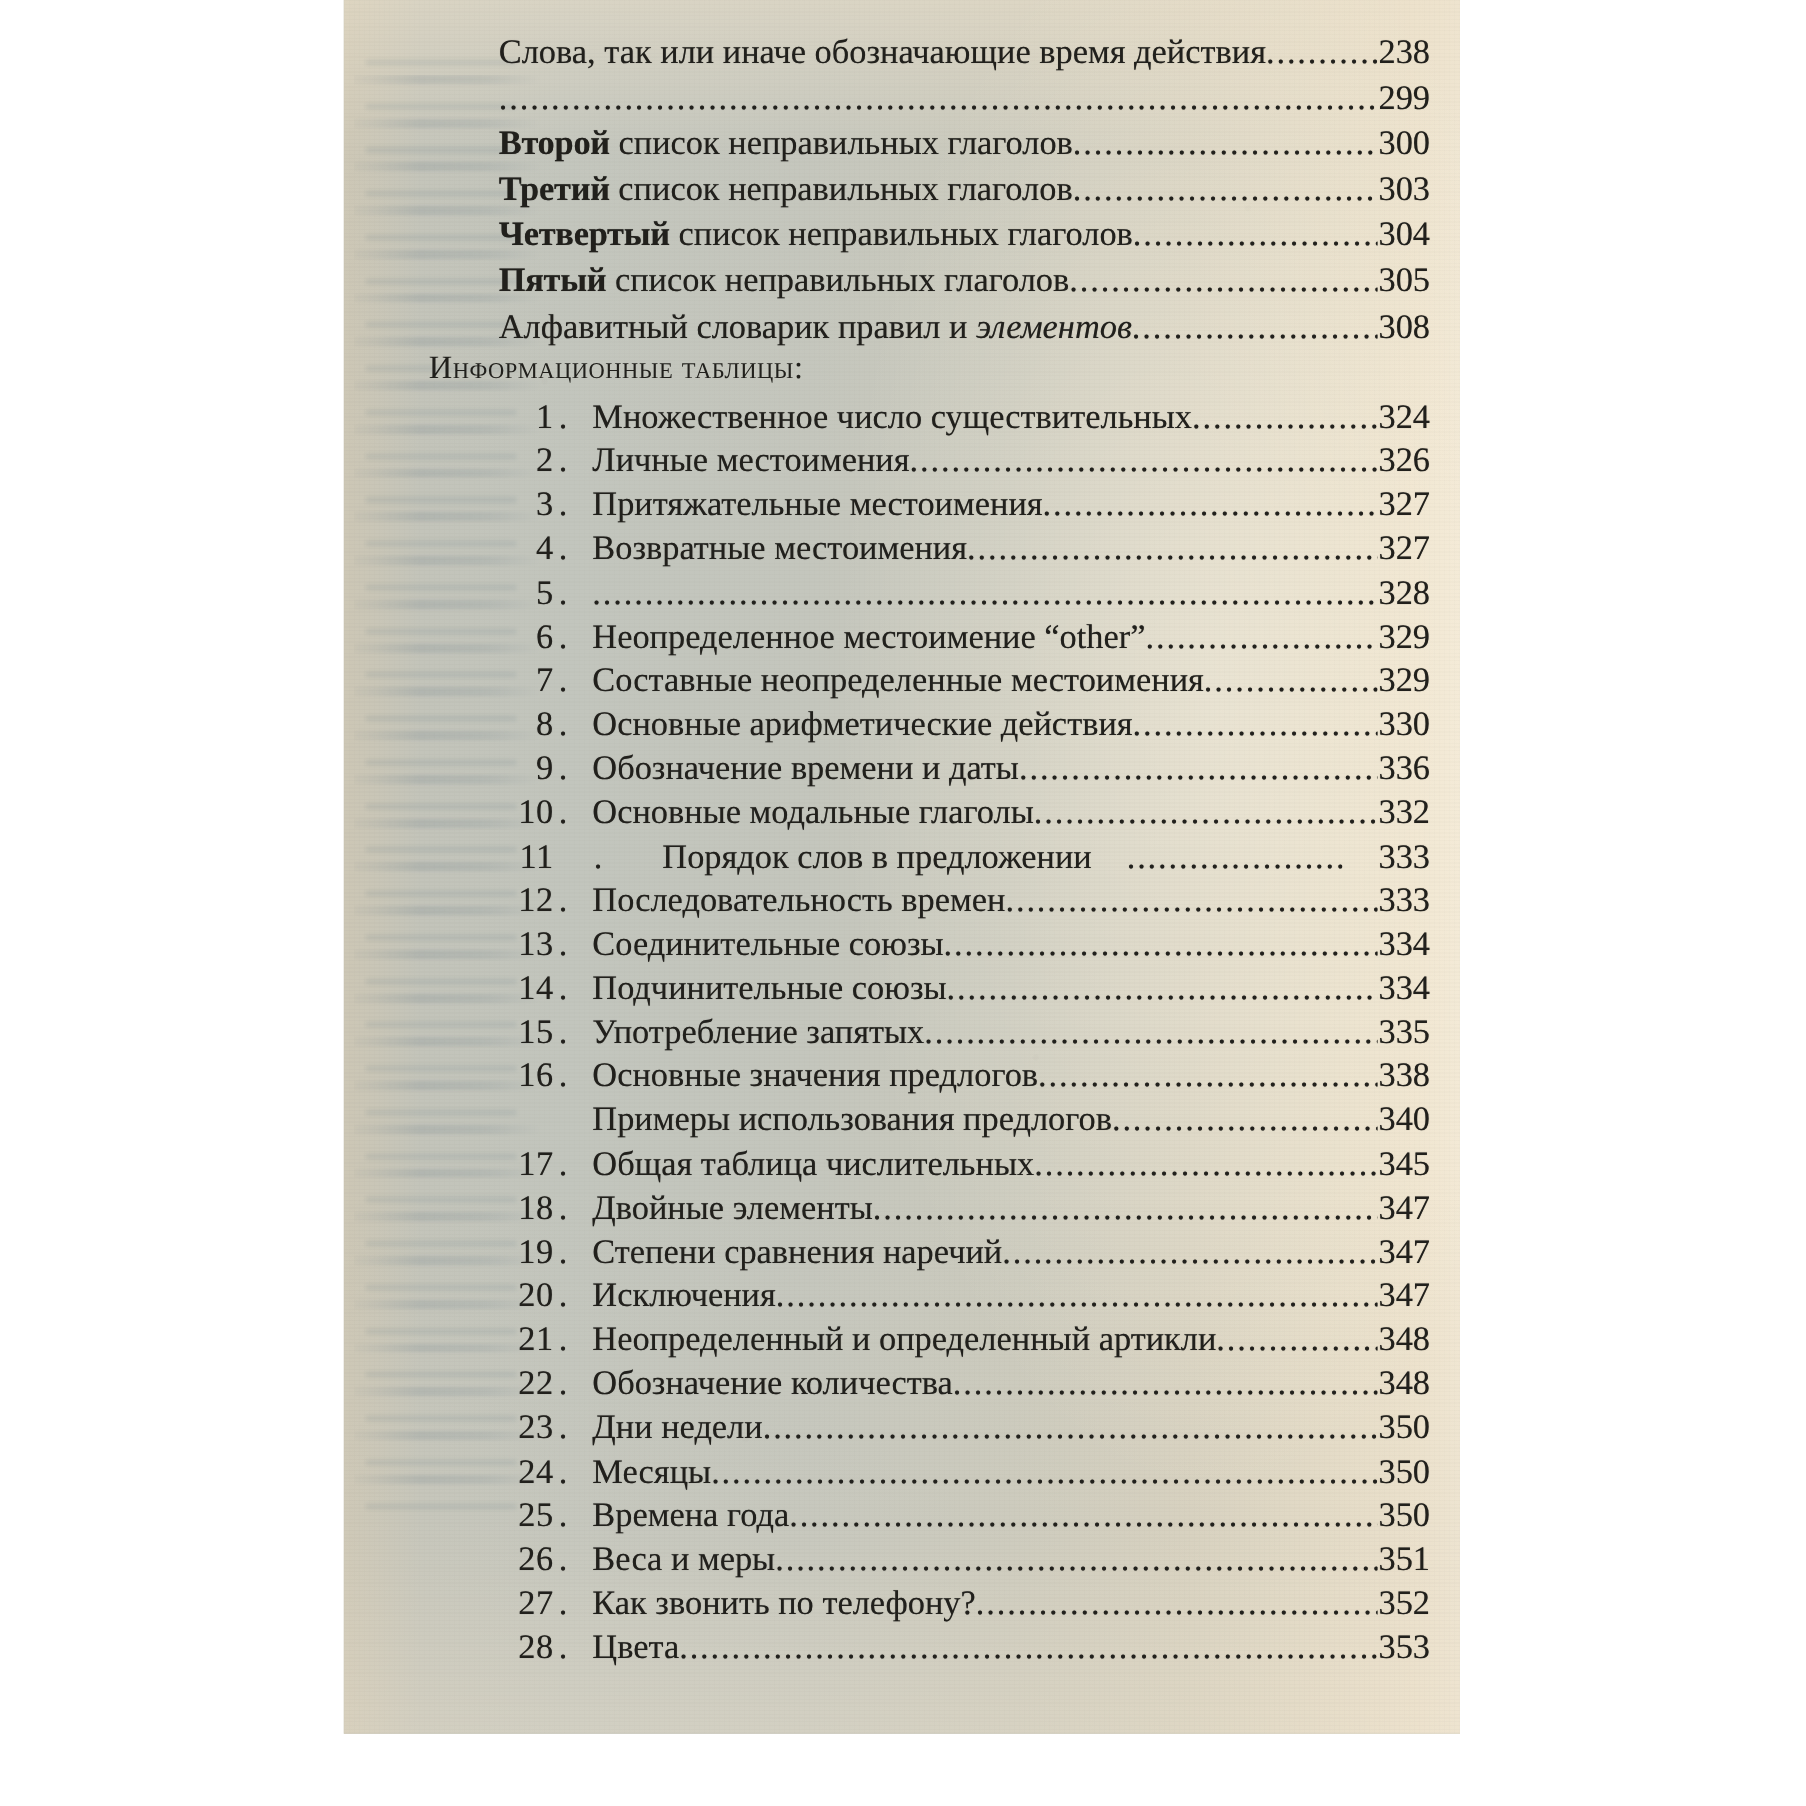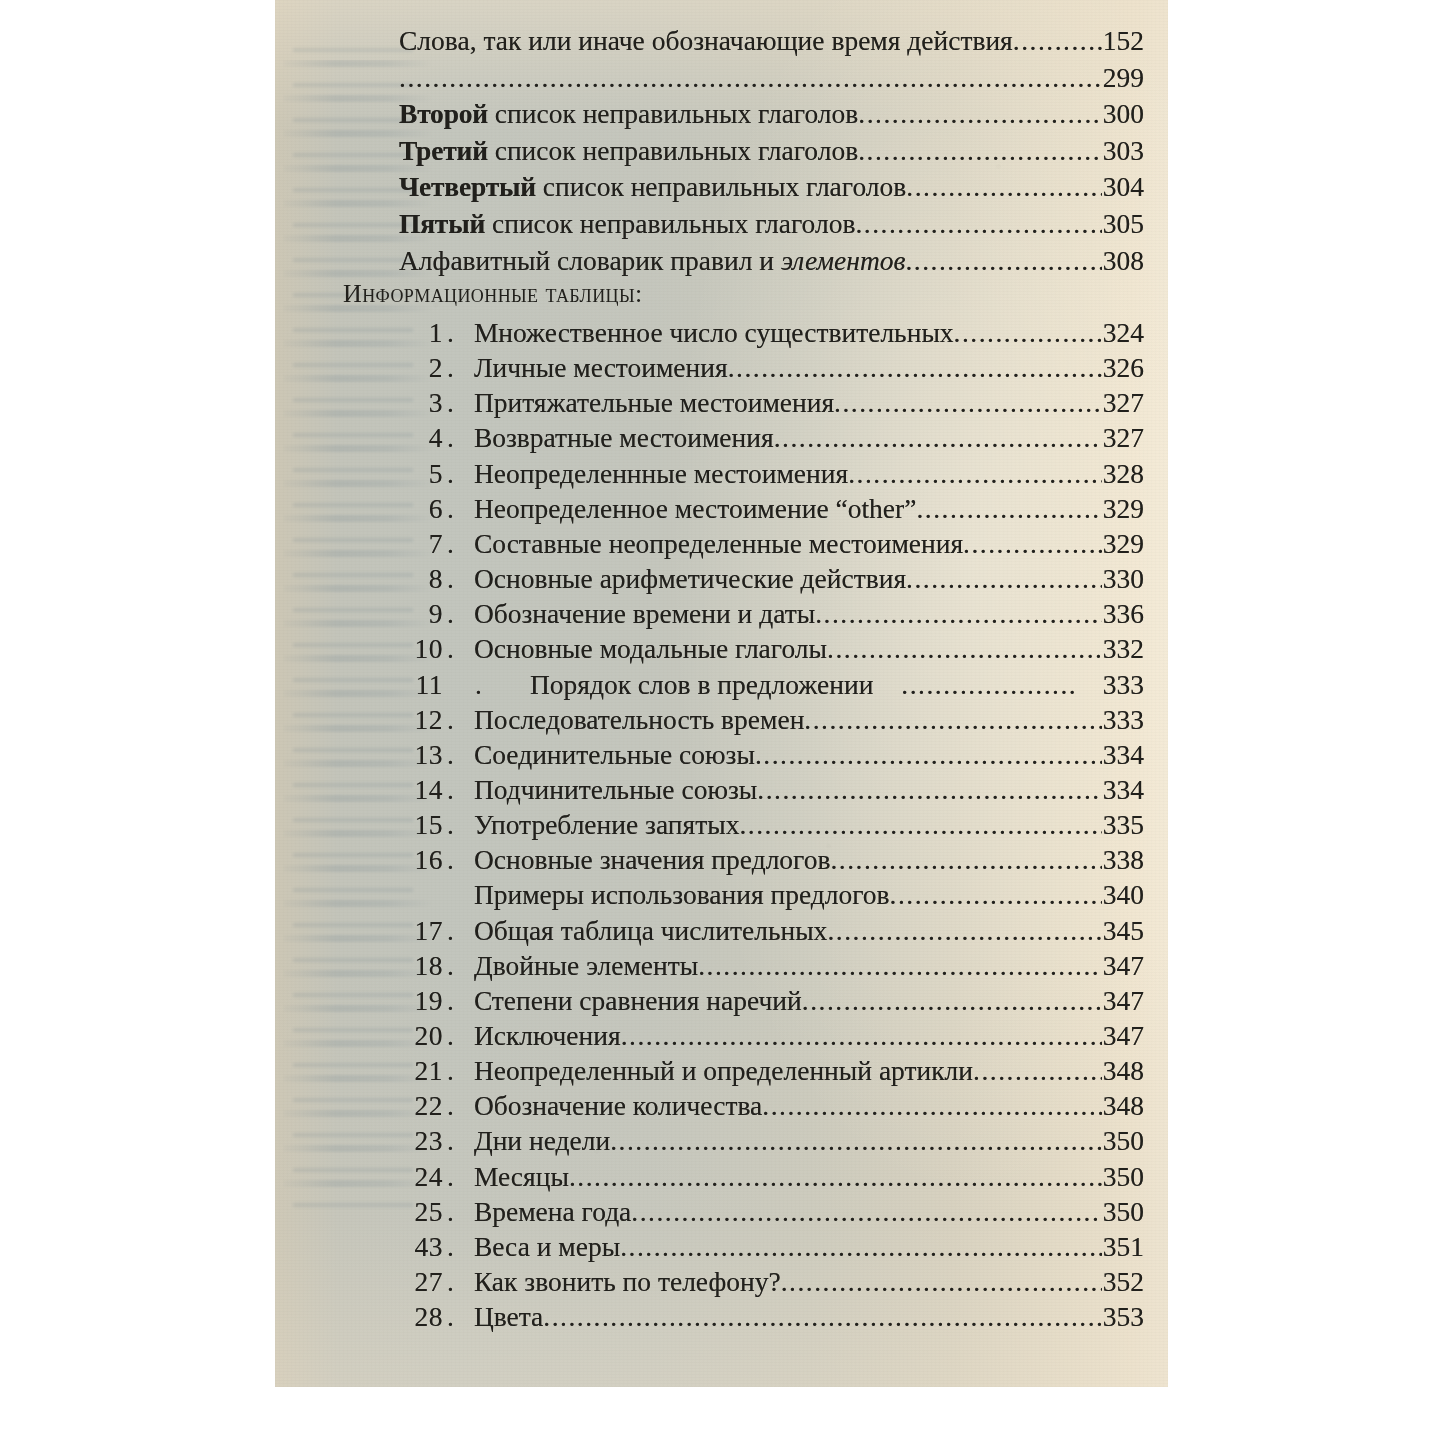--- a/index.html
+++ b/index.html
@@ -151,21 +151,21 @@
   <div id="paper-noise"></div>
   <div id="bleed-through"></div>
   <div id="bleed-through2"></div>
 
   <div id="content">
 
     <div id="top-entries">
         <div class="row top-row" style="top: 23px;">
           <span class="label">Слова, так или иначе обозначающие время действия</span>
           <span class="lead"></span>
-          <span class="pg">152</span>
+          <span class="pg">238</span>
         </div>
         <div class="row top-row" style="top: 59.6px;">
           <span class="lead"></span>
           <span class="pg">299</span>
         </div>
         <div class="row top-row" style="top: 96.2px;">
           <span class="label"><b class="lead-word">Второй</b> список неправильных глаголов</span>
           <span class="lead"></span>
           <span class="pg">300</span>
         </div>
@@ -218,21 +218,20 @@
         <div class="row num-row" style="top: 420.45px;">
           <span class="num">4</span>
           <span class="dot">.</span>
           <span class="label">Возвратные местоимения</span>
           <span class="lead"></span>
           <span class="pg">327</span>
         </div>
         <div class="row num-row" style="top: 455.6px;">
           <span class="num">5</span>
           <span class="dot">.</span>
-          <span class="label">Неопределеннные местоимения</span>
           <span class="lead"></span>
           <span class="pg">328</span>
         </div>
         <div class="row num-row" style="top: 490.75px;">
           <span class="num">6</span>
           <span class="dot">.</span>
           <span class="label">Неопределенное местоимение “other”</span>
           <span class="lead"></span>
           <span class="pg">329</span>
         </div>
@@ -370,21 +369,21 @@
           <span class="pg">350</span>
         </div>
         <div class="row num-row" style="top: 1193.75px;">
           <span class="num">25</span>
           <span class="dot">.</span>
           <span class="label">Времена года</span>
           <span class="lead"></span>
           <span class="pg">350</span>
         </div>
         <div class="row num-row" style="top: 1228.9px;">
-          <span class="num">43</span>
+          <span class="num">26</span>
           <span class="dot">.</span>
           <span class="label">Веса и меры</span>
           <span class="lead"></span>
           <span class="pg">351</span>
         </div>
         <div class="row num-row" style="top: 1264.05px;">
           <span class="num">27</span>
           <span class="dot">.</span>
           <span class="label">Как звонить по телефону?</span>
           <span class="lead"></span>

